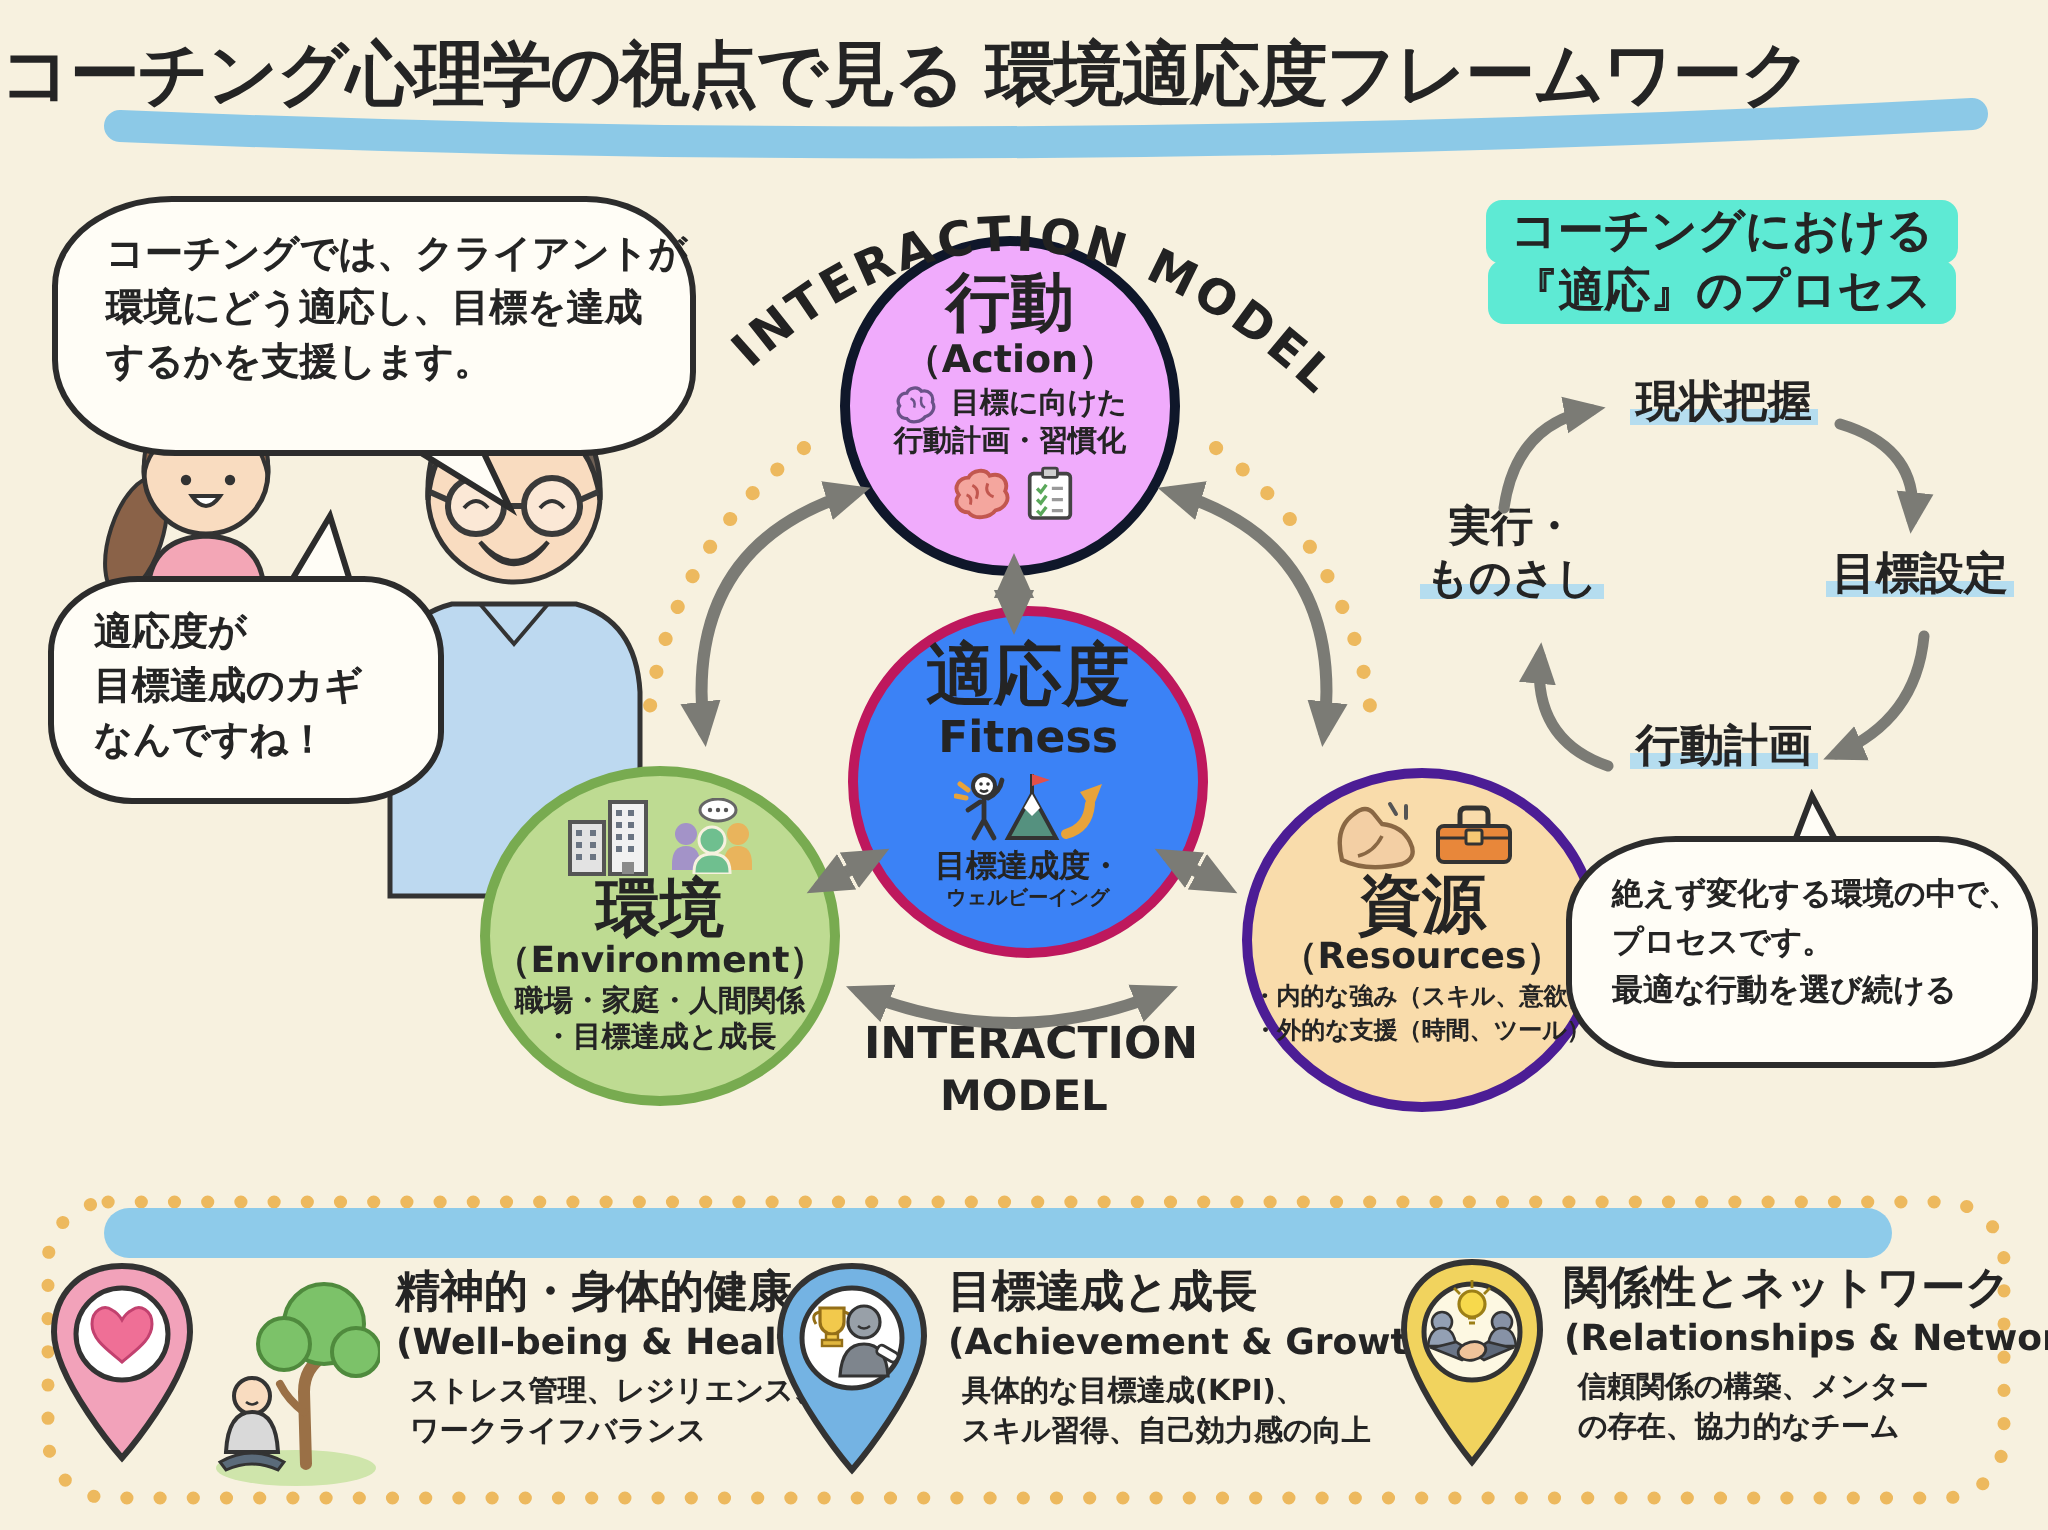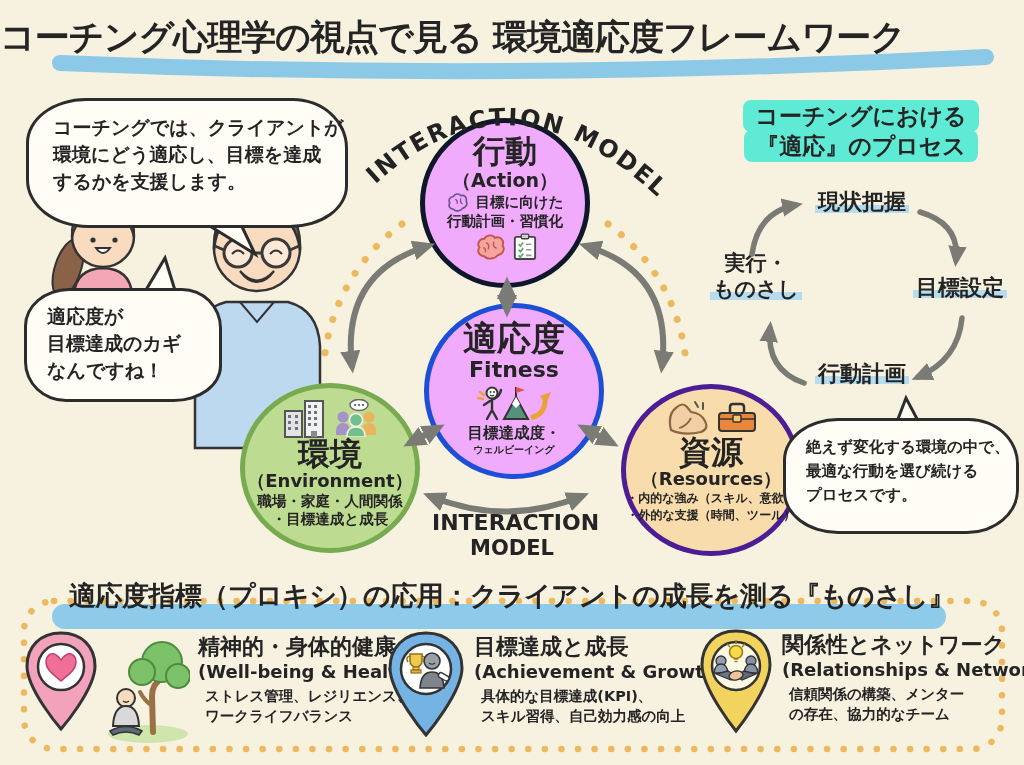--- a/index.html
+++ b/index.html
@@ -13,21 +13,21 @@
   .title{left:0;top:14px;width:892px;text-align:center;font-size:35px;z-index:2;letter-spacing:-1px;}
   .bubble{background:#fffdf6;border:3.5px solid #2c2c2c;z-index:4;box-sizing:border-box;}
   .b1{left:26px;top:98px;width:322px;height:130px;border-radius:60px 55px 58px 62px/45px 50px 42px 48px;
       padding:13px 0 0 24px;font-size:19px;line-height:1.42;}
   .b2{left:24px;top:288px;width:198px;height:114px;border-radius:45px 40px 48px 42px/38px 40px 36px 40px;
       padding:12px 0 0 20px;font-size:19px;line-height:1.42;}
   .b3{left:783px;top:418px;width:236px;height:116px;border-radius:55px 50px 52px 55px/42px 46px 44px 42px;
       padding:14px 0 0 20px;font-size:15.5px;line-height:1.55;}
   .circle{border-radius:50%;z-index:3;display:flex;flex-direction:column;align-items:center;text-align:center;box-sizing:border-box;}
   .c-action{left:420px;top:118px;width:170px;height:170px;background:#f0abfc;border:5px solid #0f172a;}
-  .c-fitness{left:424px;top:303px;width:180px;height:176px;background:#f0abfc;border:5px solid #1d4ed8;}
+  .c-fitness{left:424px;top:303px;width:180px;height:176px;background:#3b82f6;border:5px solid #be185d;}
   .c-env{left:240px;top:383px;width:180px;height:170px;background:#bedb92;border:5px solid #78ab50;}
   .c-res{left:596px;top:384px;width:180px;height:172px;background:#f9dcab;border:5px solid #4c1d95;margin-left:25px;}
   .ct{font-size:32px;line-height:1.05;}
   .cs{font-size:19px;line-height:1.2;}
   .cd{font-size:14.5px;line-height:1.3;}
   .cd-sm{font-size:12px;line-height:1.45;text-align:center;}
   .row{display:flex;align-items:center;justify-content:center;gap:5px;}
   .imodel{left:432px;top:510px;width:160px;text-align:center;font-size:22px;line-height:1.18;z-index:4;}
   .ptitle{left:740px;top:100px;width:242px;text-align:center;z-index:4;line-height:1.05;}
   .ptline{display:inline-block;background:#5eead4;border-radius:8px;padding:4px 12px;font-size:23px;}
@@ -224,26 +224,25 @@
   <div class="abs step nw" style="left:804px;top:360px;width:116px;">
     <span class="hl">行動計画</span>
   </div>
   <div class="abs step" style="left:706px;top:250px;width:100px;font-size:21px;">
     <div class="nw">実行・</div>
     <div class="nw"><span class="hl">ものさし</span></div>
   </div>
 
   <div class="abs bubble b3">
     <div class="nw">絶えず変化する環境の中で、</div>
+    <div class="nw">プロセスです。</div>
     <div class="nw">最適な行動を選び続ける</div>
-    <div class="nw">プロセスです。</div>
   </div>
 
   <div class="abs bhl"></div>
-  <div class="abs bheader nw">適応度指標（プロキシ）の応用：クライアントの成長を測る『ものさし』</div>
 
   <div class="abs pitem pi1">
     <svg width="74" height="102" viewBox="0 0 74 102">
       <path d="M37,3 C58,3 71,17 71,36 C71,60 37,99 37,99 C37,99 3,60 3,36 C3,17 16,3 37,3 Z" fill="#f2a2ba" stroke="#333" stroke-width="3"></path>
       <circle cx="37" cy="37" r="23" fill="#fff" stroke="#333" stroke-width="2.5"></circle>
       <path d="M37,51 C30,45 22,40 22,32 C22,25 28,22 32,25 C35,26.5 37,30 37,30 C37,30 39,26.5 42,25 C46,22 52,25 52,32 C52,40 44,45 37,51 Z" fill="#ef6f96" stroke="#c2416f" stroke-width="1.5"></path>
     </svg>
     <svg width="84" height="110" viewBox="0 0 84 110" style="margin-top:4px;">
       <ellipse cx="42" cy="100" rx="40" ry="9" fill="#cfe5ab"></ellipse>
       <path d="M47,98 L46,62 Q46,50 56,44" fill="none" stroke="#9a7046" stroke-width="6" stroke-linecap="round"></path>

